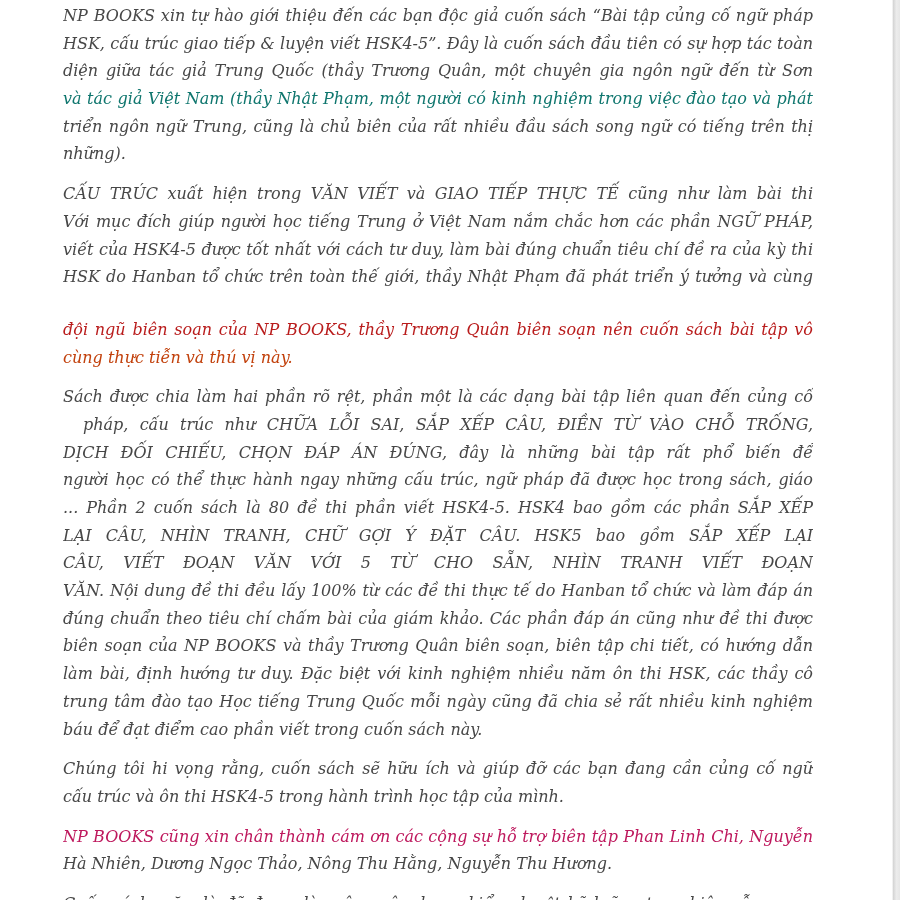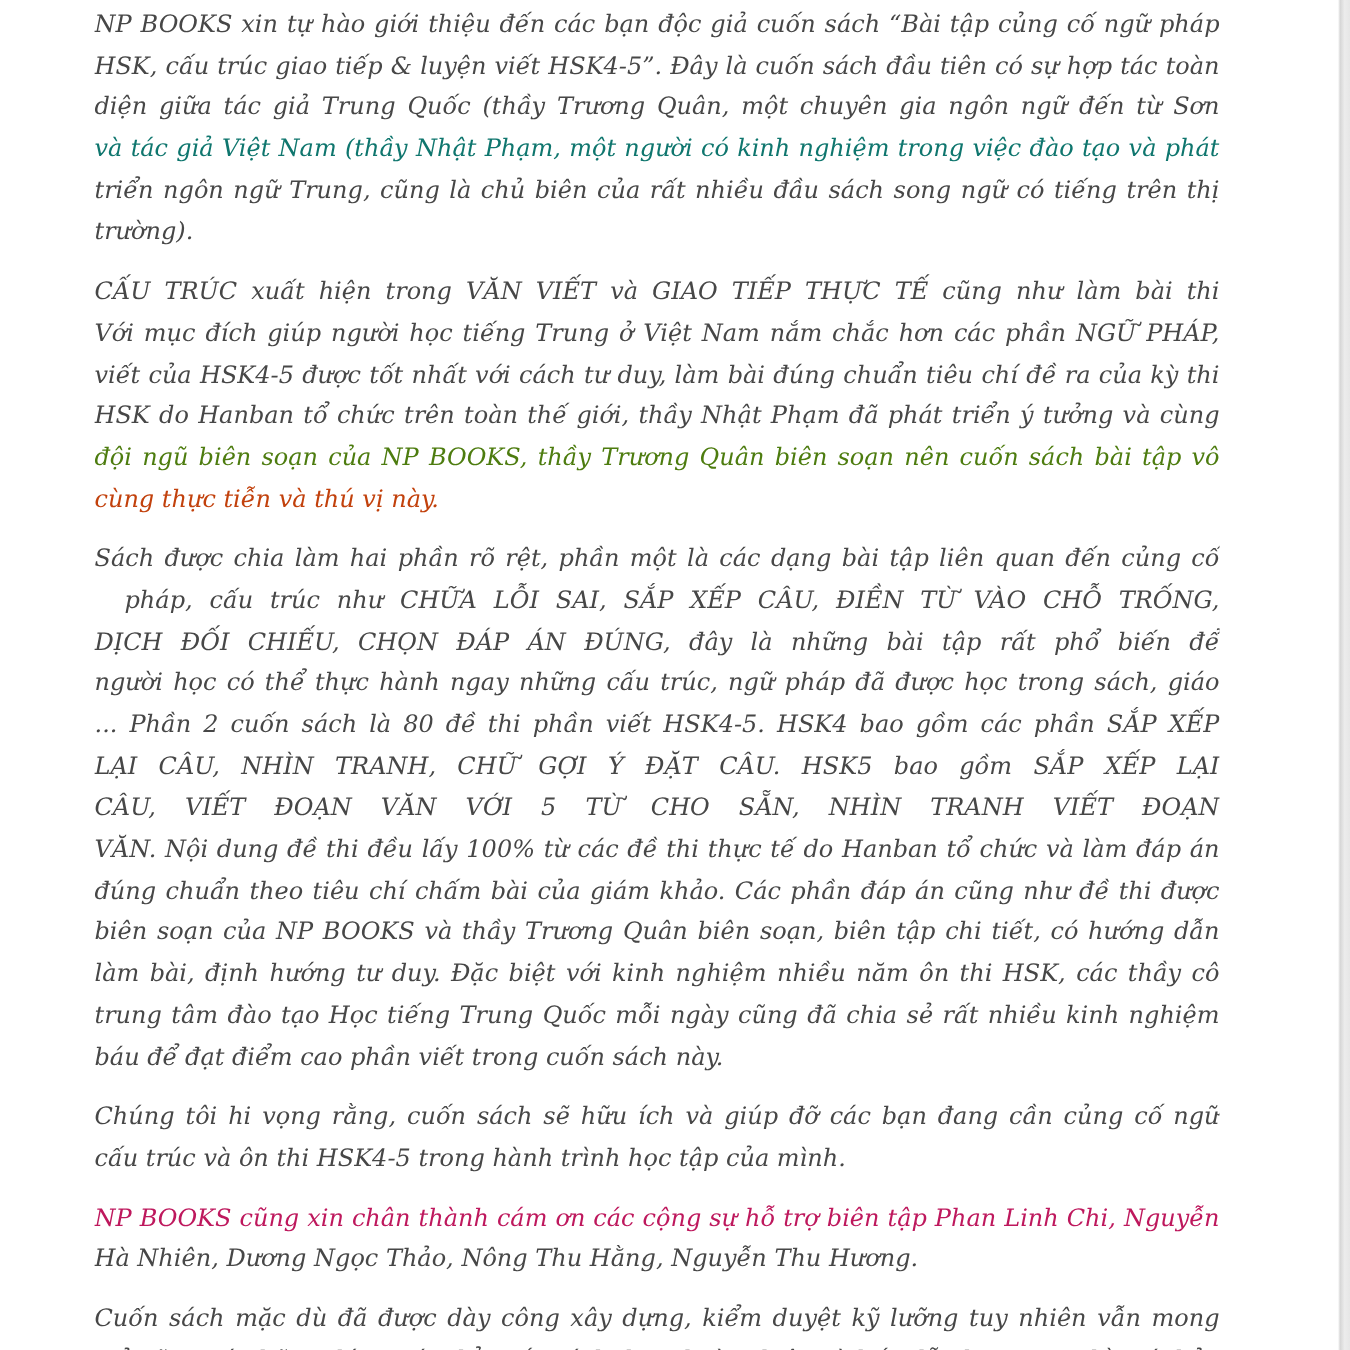--- a/index.html
+++ b/index.html
@@ -58,28 +58,28 @@
 <body style="background: rgb(255, 255, 255);">
 
 <div class="page">
   <div class="text-block">
       <p class="para">
         <span class="line" style="color: rgb(71, 71, 71);">NP BOOKS xin tự hào giới thiệu đến các bạn độc giả cuốn sách “Bài tập củng cố ngữ pháp</span>
         <span class="line" style="color: rgb(71, 71, 71);">HSK, cấu trúc giao tiếp &amp; luyện viết HSK4-5”. Đây là cuốn sách đầu tiên có sự hợp tác toàn</span>
         <span class="line" style="color: rgb(71, 71, 71);">diện giữa tác giả Trung Quốc (thầy Trương Quân, một chuyên gia ngôn ngữ đến từ Sơn Đông)</span>
         <span class="line" style="color: #0f766e;">và tác giả Việt Nam (thầy Nhật Phạm, một người có kinh nghiệm trong việc đào tạo và phát</span>
         <span class="line" style="color: rgb(71, 71, 71);">triển ngôn ngữ Trung, cũng là chủ biên của rất nhiều đầu sách song ngữ có tiếng trên thị</span>
-        <span class="line last" style="color: rgb(71, 71, 71);">trường).</span>
+        <span class="line last" style="color: rgb(71, 71, 71);">những).</span>
       </p>
       <p class="para">
         <span class="line" style="color: rgb(71, 71, 71);">CẤU TRÚC xuất hiện trong VĂN VIẾT và GIAO TIẾP THỰC TẾ cũng như làm bài thi</span>
         <span class="line" style="color: rgb(71, 71, 71);">Với mục đích giúp người học tiếng Trung ở Việt Nam nắm chắc hơn các phần NGỮ PHÁP,</span>
         <span class="line" style="color: rgb(71, 71, 71);">viết của HSK4-5 được tốt nhất với cách tư duy, làm bài đúng chuẩn tiêu chí đề ra của kỳ thi</span>
         <span class="line" style="color: rgb(71, 71, 71);">HSK do Hanban tổ chức trên toàn thế giới, thầy Nhật Phạm đã phát triển ý tưởng và cùng</span>
-        <span class="line" style="color: #4d7c0f;">đội ngũ biên soạn của NP BOOKS, thầy Trương Quân biên soạn nên cuốn sách bài tập vô</span>
+        <span class="line" style="color: #b91c1c; margin-top: 25px;">đội ngũ biên soạn của NP BOOKS, thầy Trương Quân biên soạn nên cuốn sách bài tập vô</span>
         <span class="line last" style="color: #c2410c;">cùng thực tiễn và thú vị này.</span>
       </p>
       <p class="para">
         <span class="line" style="color: rgb(71, 71, 71);">Sách được chia làm hai phần rõ rệt, phần một là các dạng bài tập liên quan đến củng cố ngữ</span>
         <span class="line" style="color: rgb(71, 71, 71); margin-left: 20px;">pháp, cấu trúc như CHỮA LỖI SAI, SẮP XẾP CÂU, ĐIỀN TỪ VÀO CHỖ TRỐNG,</span>
         <span class="line" style="color: rgb(71, 71, 71);">DỊCH ĐỐI CHIẾU, CHỌN ĐÁP ÁN ĐÚNG, đây là những bài tập rất phổ biến để</span>
         <span class="line" style="color: rgb(71, 71, 71);">người học có thể thực hành ngay những cấu trúc, ngữ pháp đã được học trong sách, giáo trình,</span>
         <span class="line" style="color: rgb(71, 71, 71);">... Phần 2 cuốn sách là 80 đề thi phần viết HSK4-5. HSK4 bao gồm các phần SẮP XẾP</span>
         <span class="line" style="color: rgb(71, 71, 71);">LẠI CÂU, NHÌN TRANH, CHỮ GỢI Ý ĐẶT CÂU. HSK5 bao gồm SẮP XẾP LẠI</span>
         <span class="line" style="color: rgb(71, 71, 71);">CÂU, VIẾT ĐOẠN VĂN VỚI 5 TỪ CHO SẴN, NHÌN TRANH VIẾT ĐOẠN</span>

